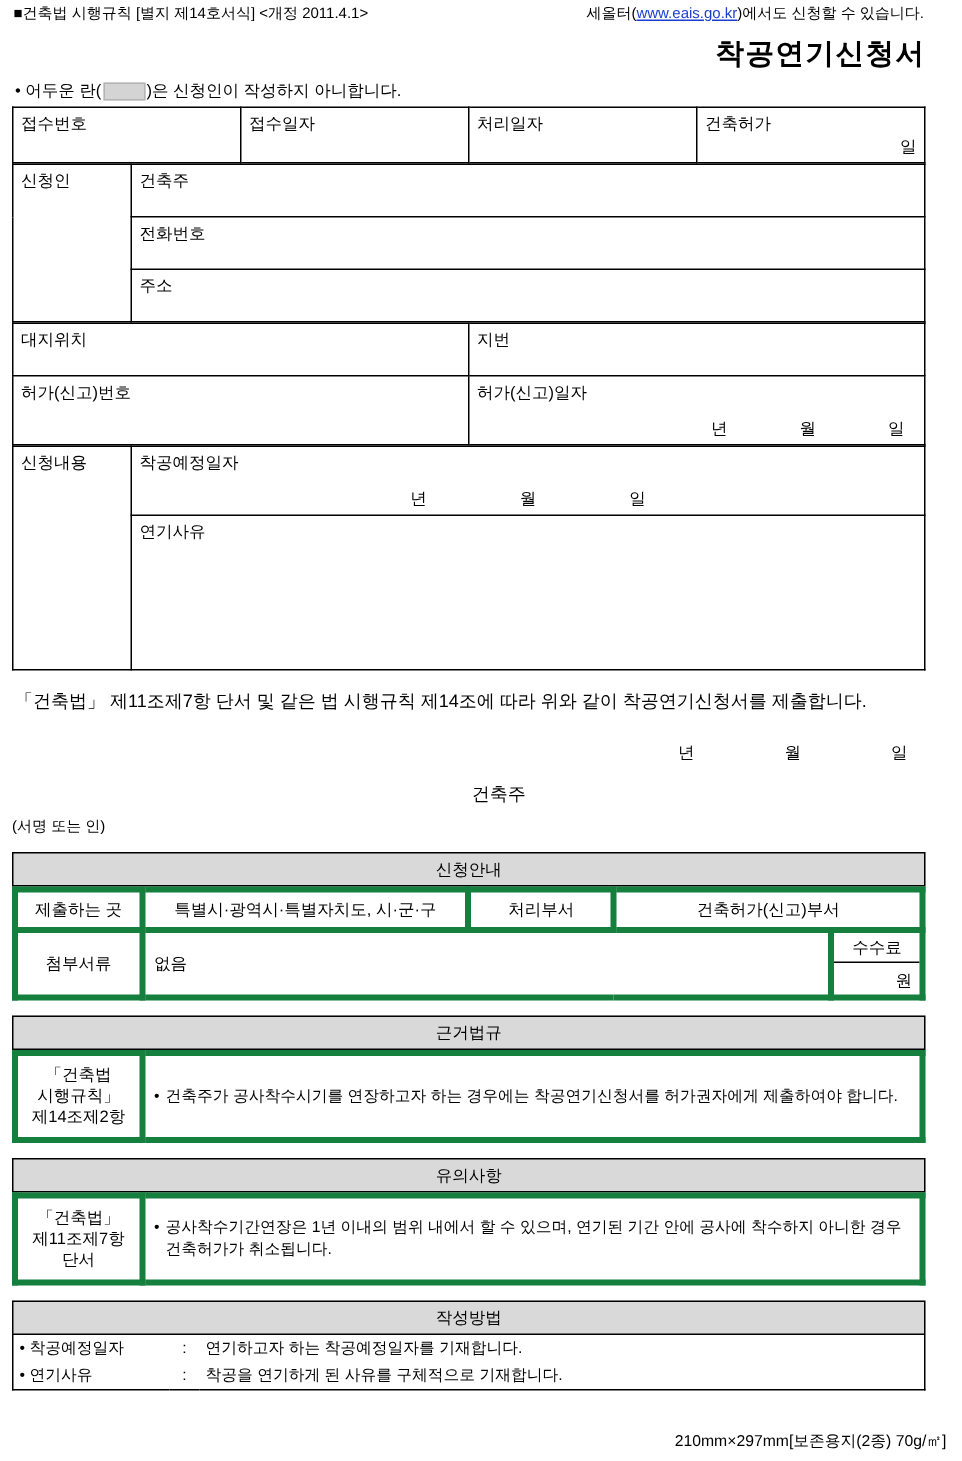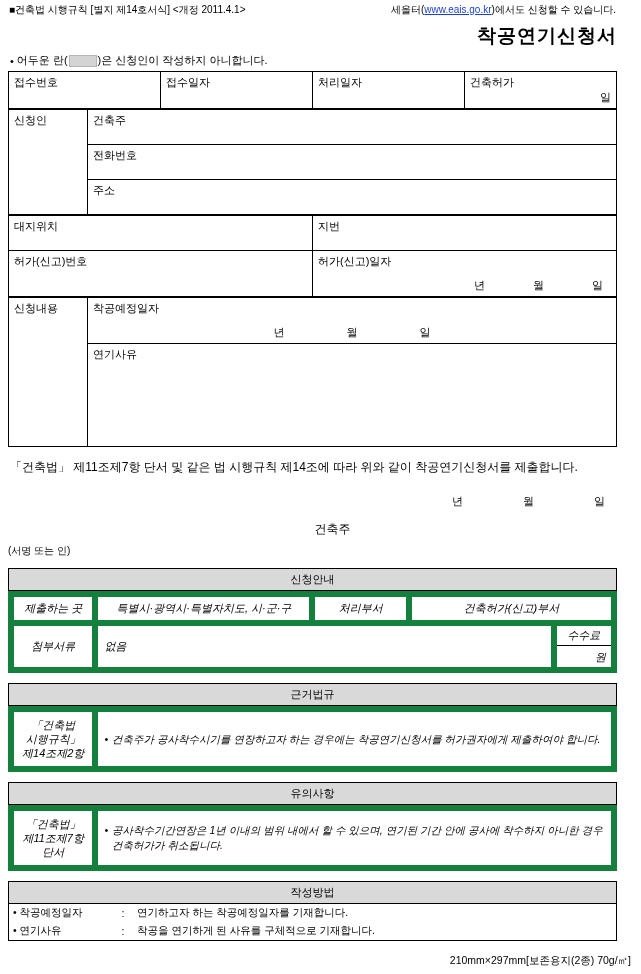--- a/index.html
+++ b/index.html
@@ -135,25 +135,24 @@
     padding: 3px 0;
   }
   table.info {
     width: 100%;
     border-collapse: collapse;
     table-layout: fixed;
     border: 1px solid #000000;
     border-top: none;
   }
   table.info td {
-    border: 6px solid #15803d;
+    border: 4px solid #15803d;
     font-size: 11px;
     padding: 4px 6px;
     vertical-align: middle;
-    font-style: italic;
   }
   td.ctr { text-align: center; }
   .bullet-line {
     display: flex;
     font-size: 10.5px;
     line-height: 15px;
   }
   .bullet-line .b { margin-right: 4px; }
 
   

